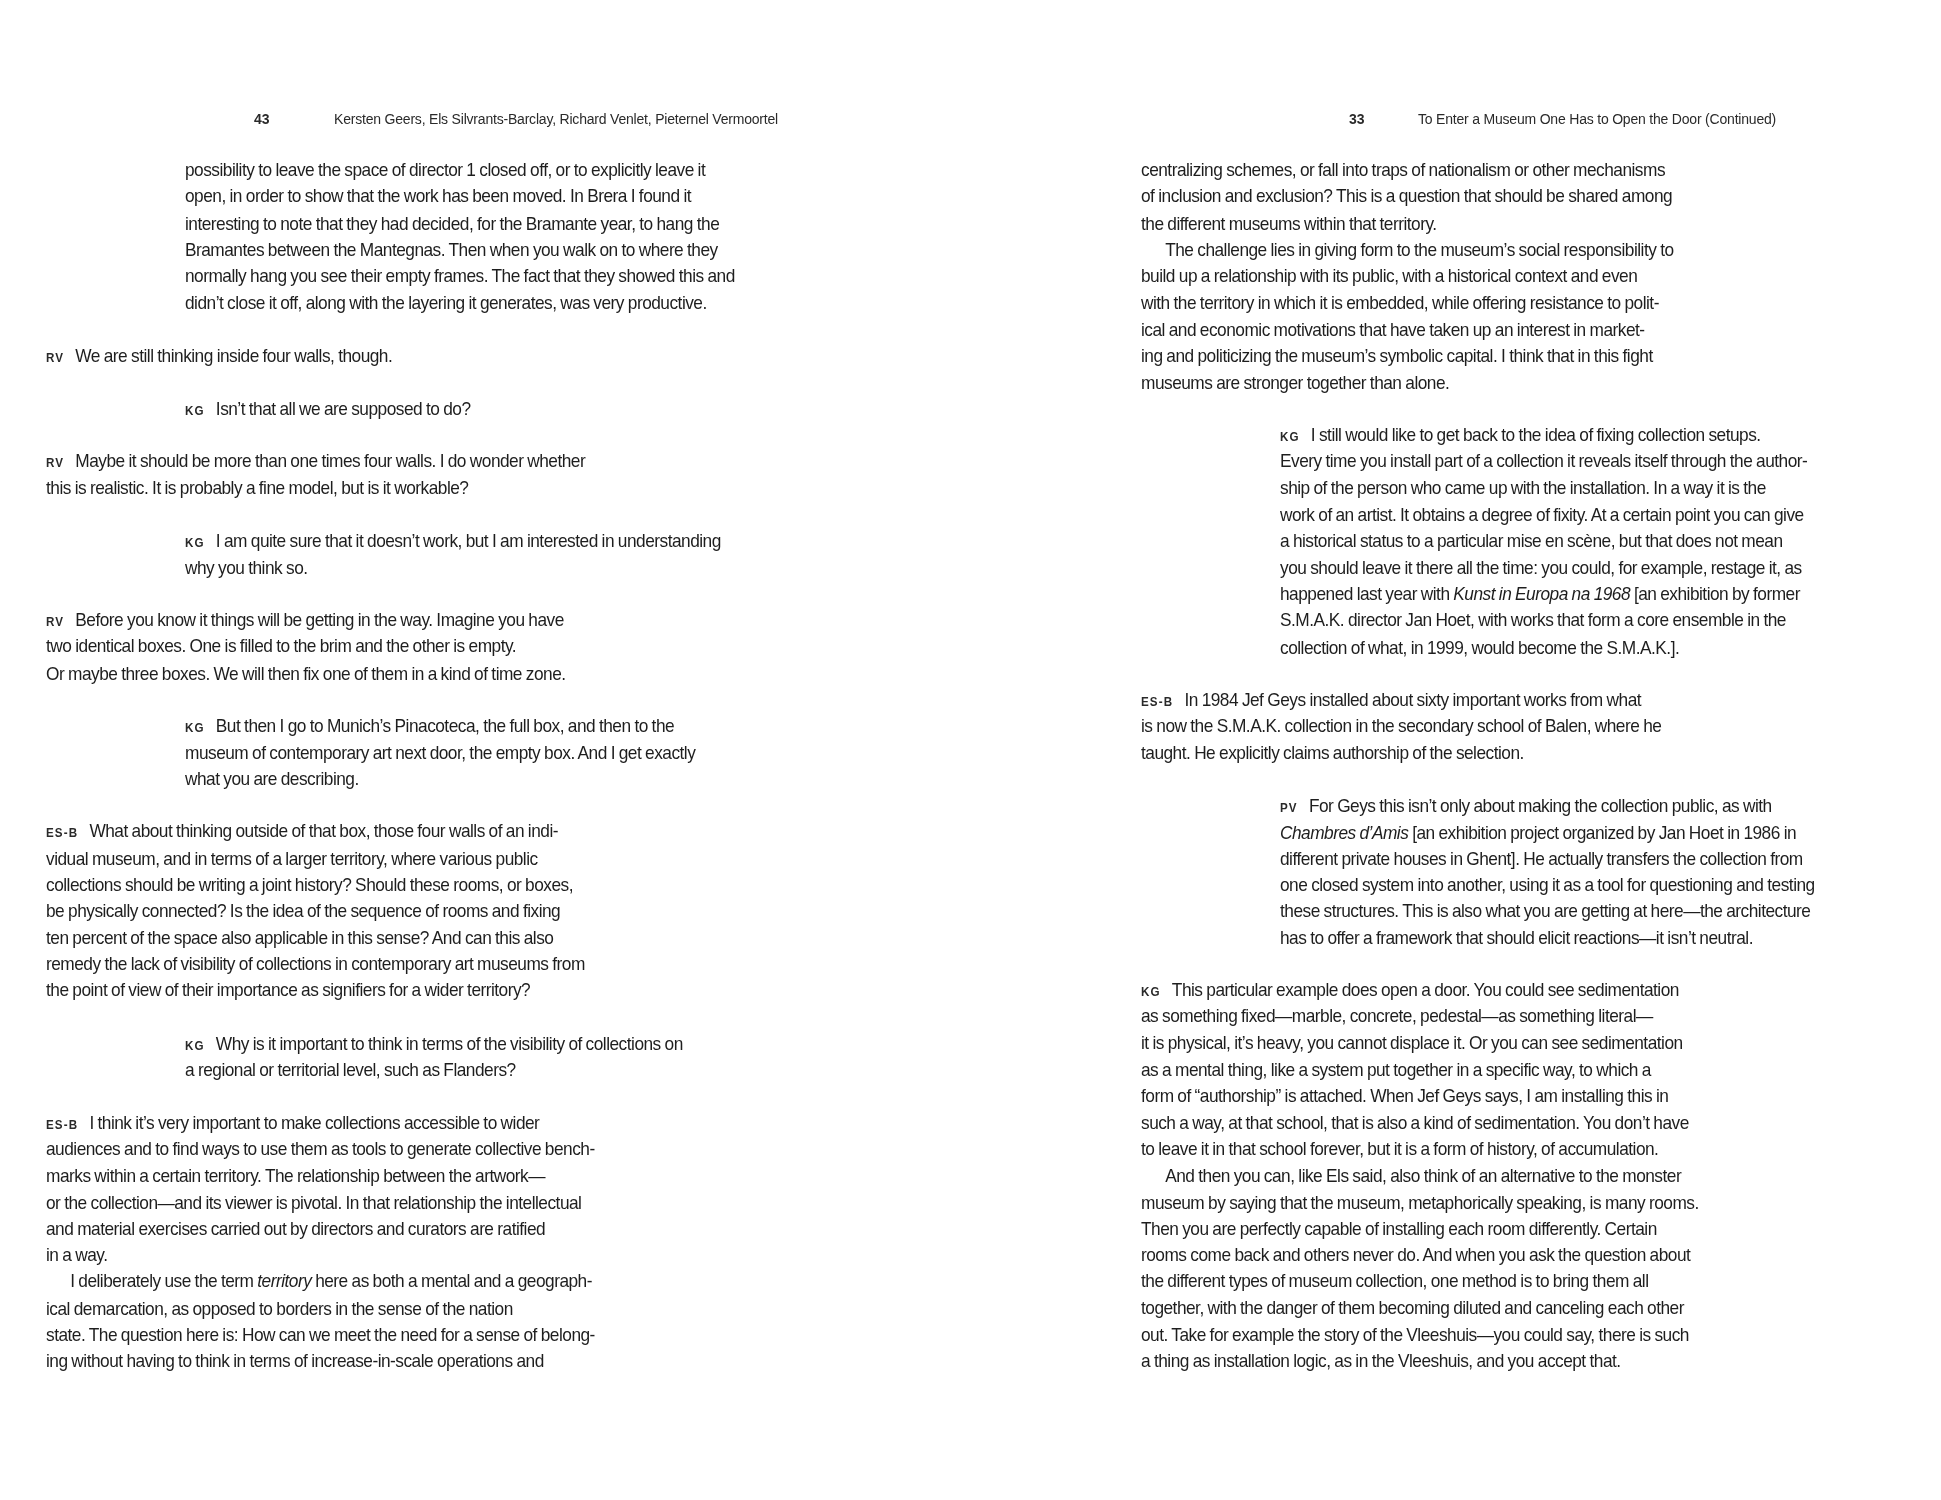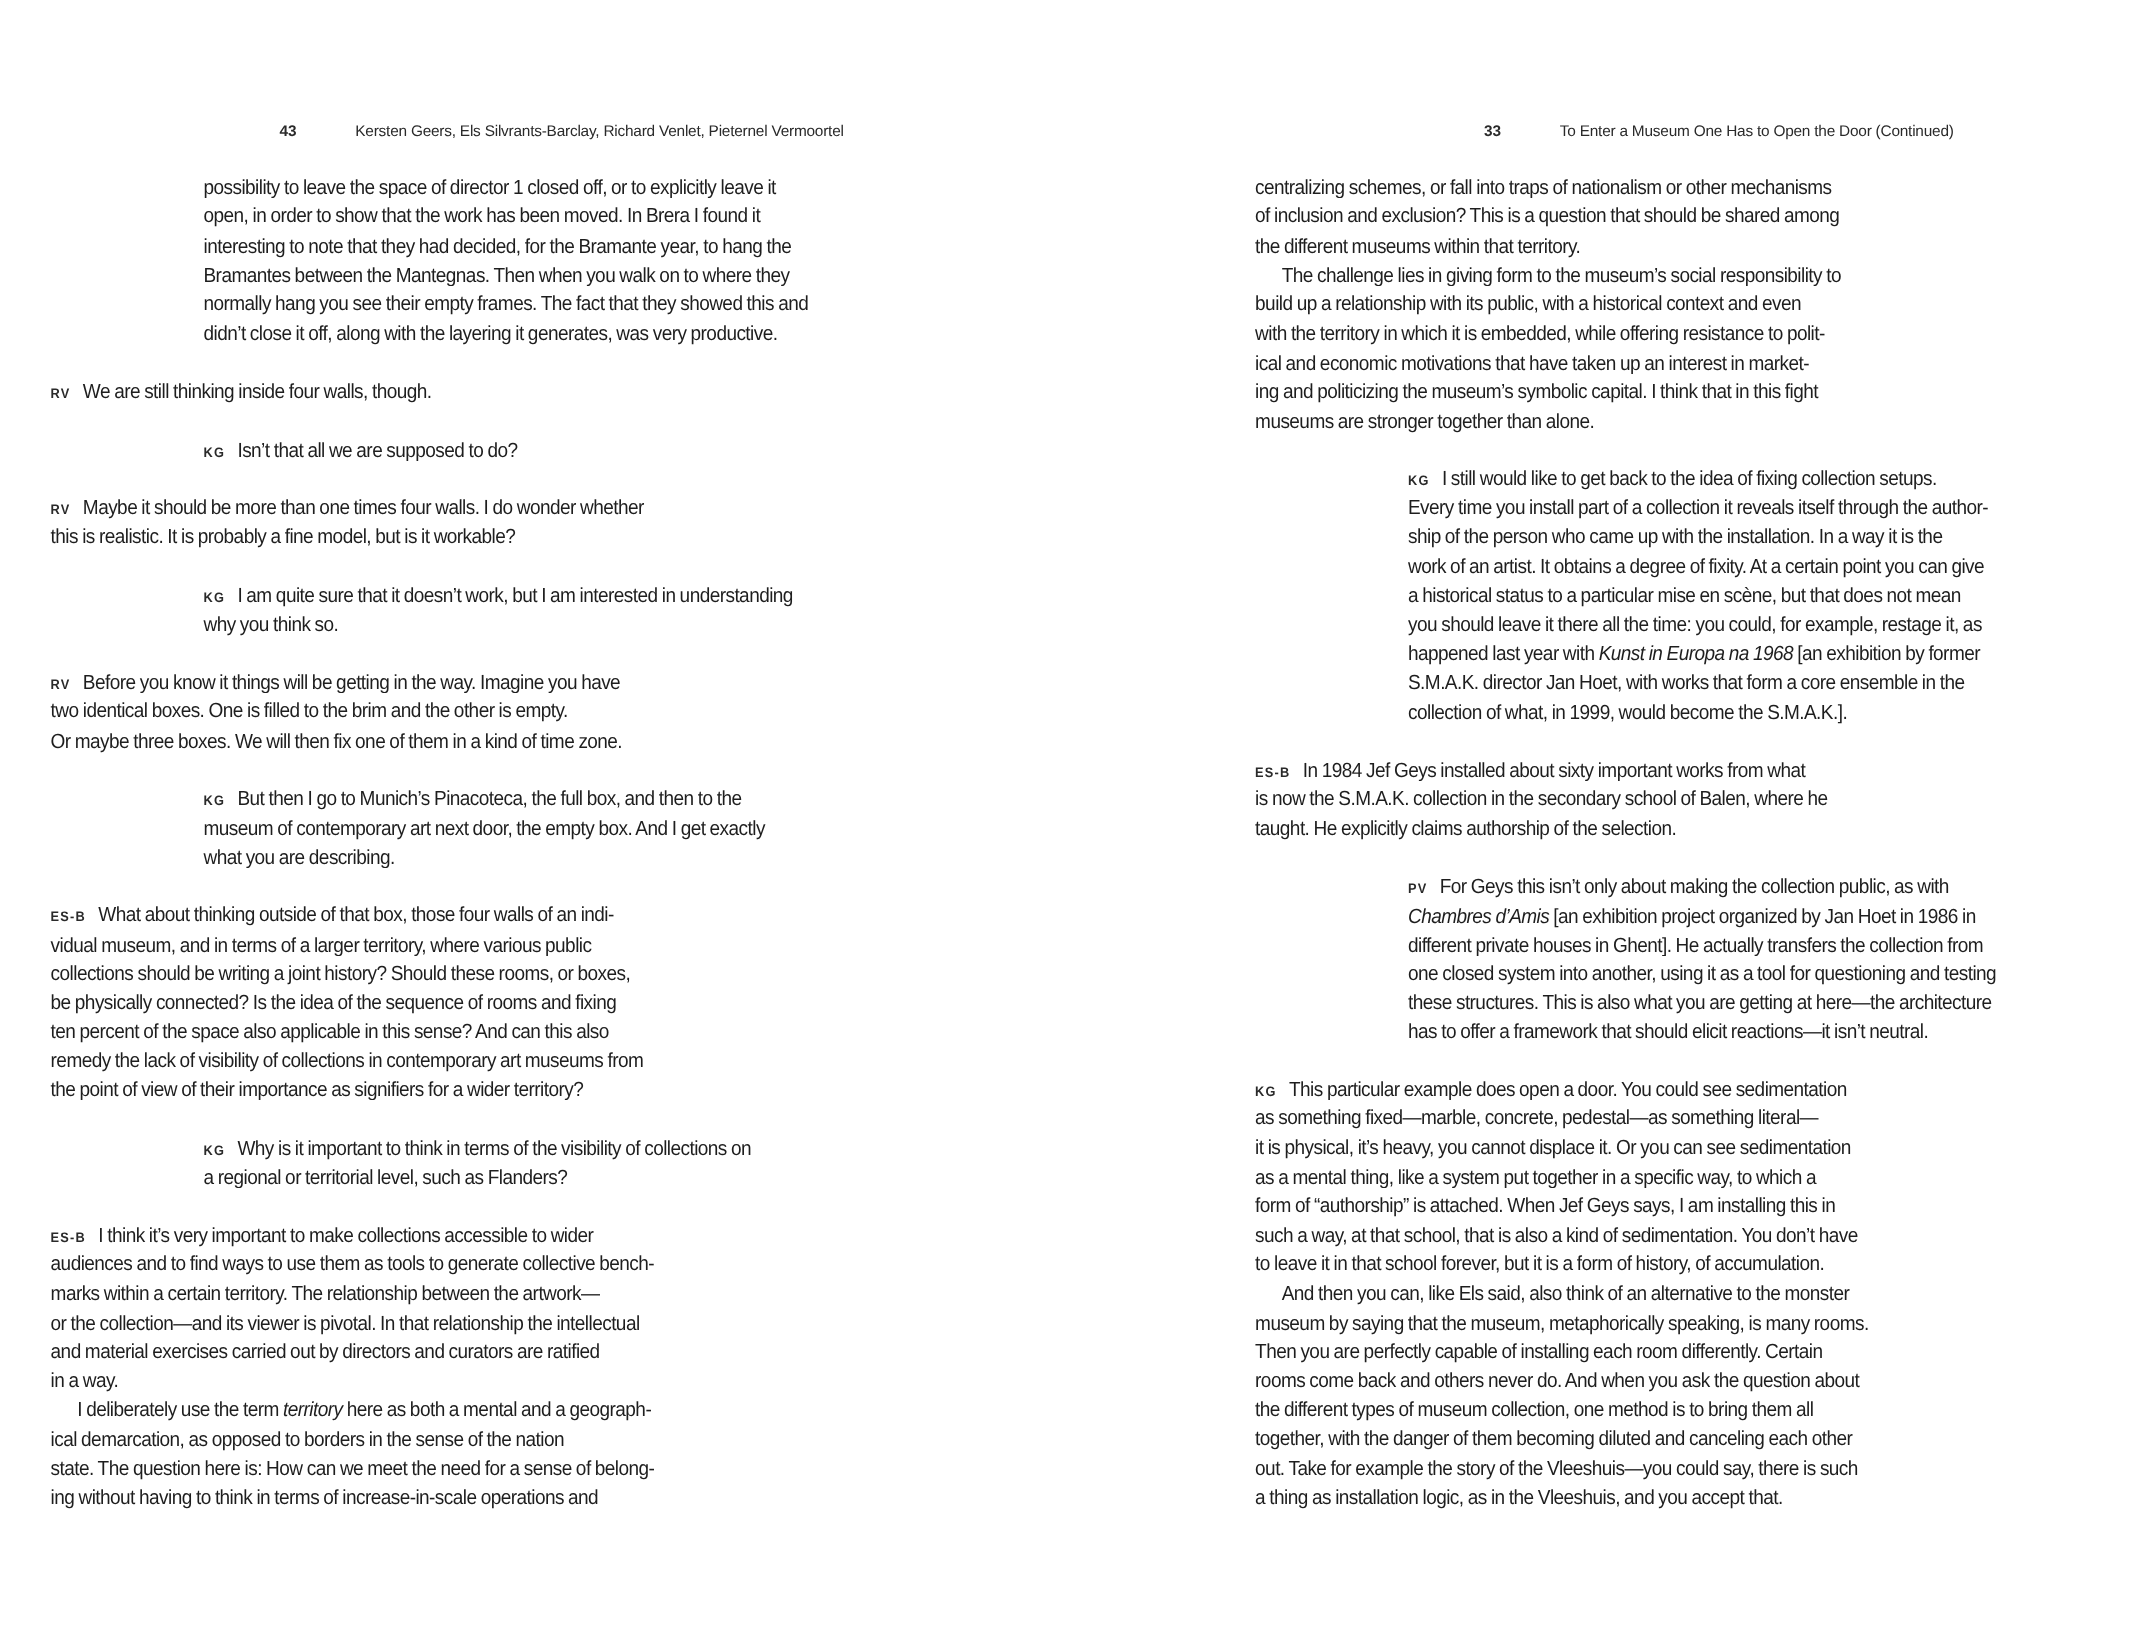--- a/index.html
+++ b/index.html
@@ -17,21 +17,21 @@
           transform-origin:left center; transform:scaleX(0.93); }
   .spk { font-size:12.5px; font-weight:bold; letter-spacing:1.2px; margin-right:12px; color:#2a2a2a; }
   .par-indent { display:inline-block; width:26px; }
   i { font-style:italic; }
 </style>
 </head>
 <body>
 
 <div class="page" id="page-left">
   <span class="folio" style="left:254px">43</span>
-  <span class="running-head" style="left:323px">Kersten Geers, Els Silvrants-Barclay, Richard Venlet, Pieternel Vermoortel</span>
+  <span class="running-head" style="left:334px">Kersten Geers, Els Silvrants-Barclay, Richard Venlet, Pieternel Vermoortel</span>
   <div id="left-lines">
       <div class="line" style="left: 185px; top: 157px;"><span>possibility to leave the space of director 1 closed off, or to explicitly leave it</span></div>
       <div class="line" style="left: 185px; top: 183.25px;"><span>open, in order to show that the work has been moved. In Brera I found it</span></div>
       <div class="line" style="left: 185px; top: 210.75px;"><span>interesting to note that they had decided, for the Bramante year, to hang the</span></div>
       <div class="line" style="left: 185px; top: 237px;"><span>Bramantes between the Mantegnas. Then when you walk on to where they</span></div>
       <div class="line" style="left: 185px; top: 263.25px;"><span>normally hang you see their empty frames. The fact that they showed this and</span></div>
       <div class="line" style="left: 185px; top: 289.5px;"><span>didn’t close it off, along with the layering it generates, was very productive.</span></div>
       <div class="line" style="left: 46.25px; top: 343.25px;"><span class="spk">RV</span><span>We are still thinking inside four walls, though.</span></div>
       <div class="line" style="left: 185px; top: 395.75px;"><span class="spk">KG</span><span>Isn’t that all we are supposed to do?</span></div>
       <div class="line" style="left: 46.25px; top: 448.25px;"><span class="spk">RV</span><span>Maybe it should be more than one times four walls. I do wonder whether</span></div>

